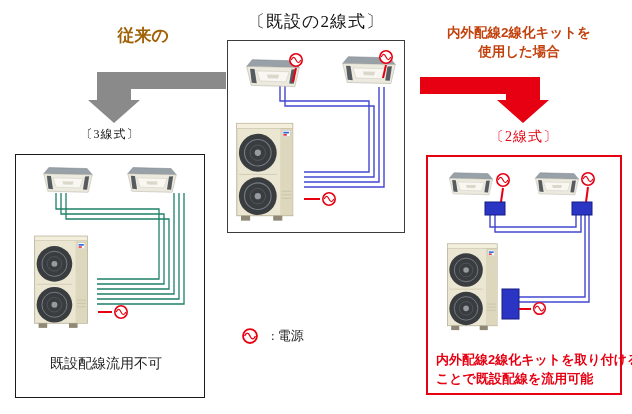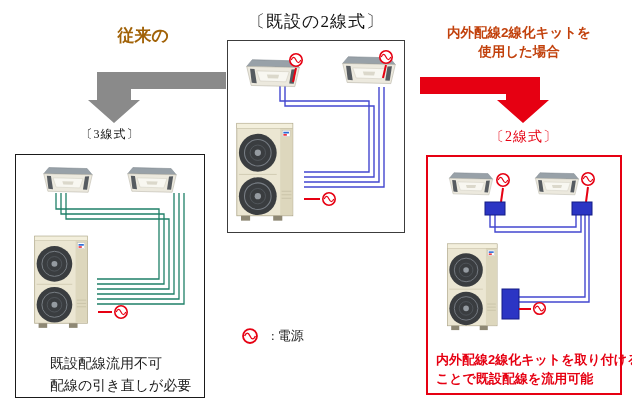--- a/index.html
+++ b/index.html
@@ -133,21 +133,20 @@
         <polyline points="168,38 168,149 81,149"></polyline>
       </g>
       <use href="#sym-indoor" x="26" y="12" width="52" height="32"></use>
       <use href="#sym-indoor" x="110" y="12" width="52" height="32"></use>
       <use href="#sym-outdoor" x="16" y="78" width="66" height="98"></use>
       <line x1="82" y1="157" x2="96" y2="157" stroke="#e60012" stroke-width="2"></line>
       <use href="#sym-power" x="97" y="149" width="16" height="16"></use>
     </svg>
     <div class="note-left serif">
       <span>既設配線流用不可</span>
-      <span>配線の引き直しが必要</span>
     </div>
   </div>
 
   <div class="box box-right">
     <svg class="scene" width="192" height="236" viewBox="0 0 192 236">
       <g stroke="#4347cf" stroke-width="1.4" fill="none">
         <polyline points="62,58 62,70 148,70 148,58"></polyline>
         <polyline points="67,58 67,75 153,75 153,58"></polyline>
         <polyline points="157,58 157,140 90,140"></polyline>
         <polyline points="161,58 161,145 90,145"></polyline>

